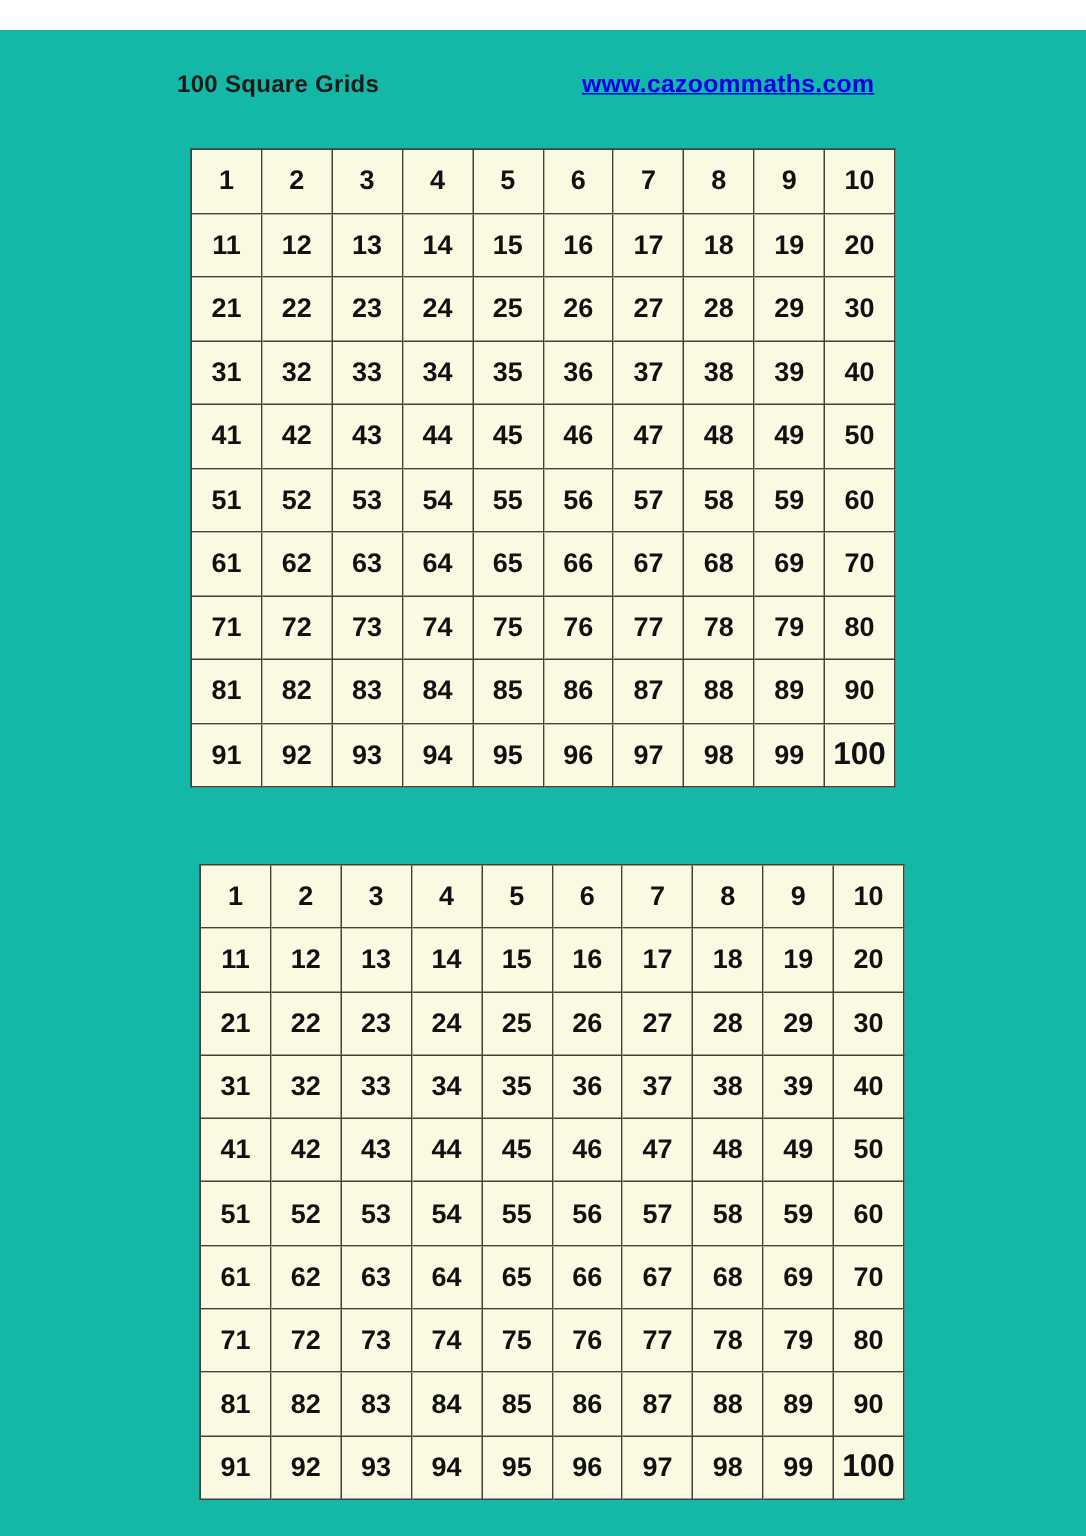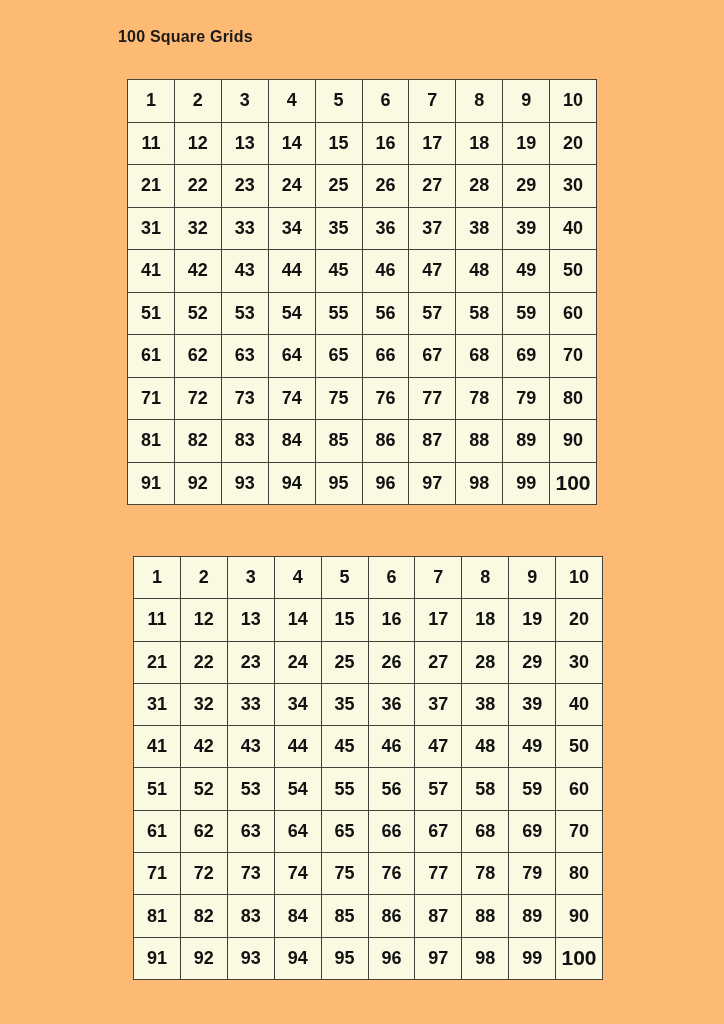--- a/index.html
+++ b/index.html
@@ -6,21 +6,22 @@
   html, body { width: 724px; height: 1024px; }
   body {
     background: #ffffff;
     font-family: "Liberation Sans", sans-serif;
     position: relative;
     overflow: hidden;
   }
   .page {
     position: absolute;
     inset: 0;
-    background: #fdba74;
+    background: #14b8a6;
+    margin-top: 20px;
   }
   .page-title {
     position: absolute;
     left: 118px;
     top: 28px;
     font-size: 16px;
     font-weight: bold;
     color: #1a1a1a;
     letter-spacing: 0.2px;
     white-space: nowrap;
@@ -61,20 +62,21 @@
   }
   .cell.wide { font-size: 21px; }
 </style>
 </head>
 <body>
 
 <div class="page">
 
   <div class="page-title">100 Square Grids</div>
 
+  <a class="site-link">www.cazoommaths.com</a>
 
   <div id="grid-0" class="hundred-grid">
       <div class="cell">1</div>
       <div class="cell">2</div>
       <div class="cell">3</div>
       <div class="cell">4</div>
       <div class="cell">5</div>
       <div class="cell">6</div>
       <div class="cell">7</div>
       <div class="cell">8</div>

